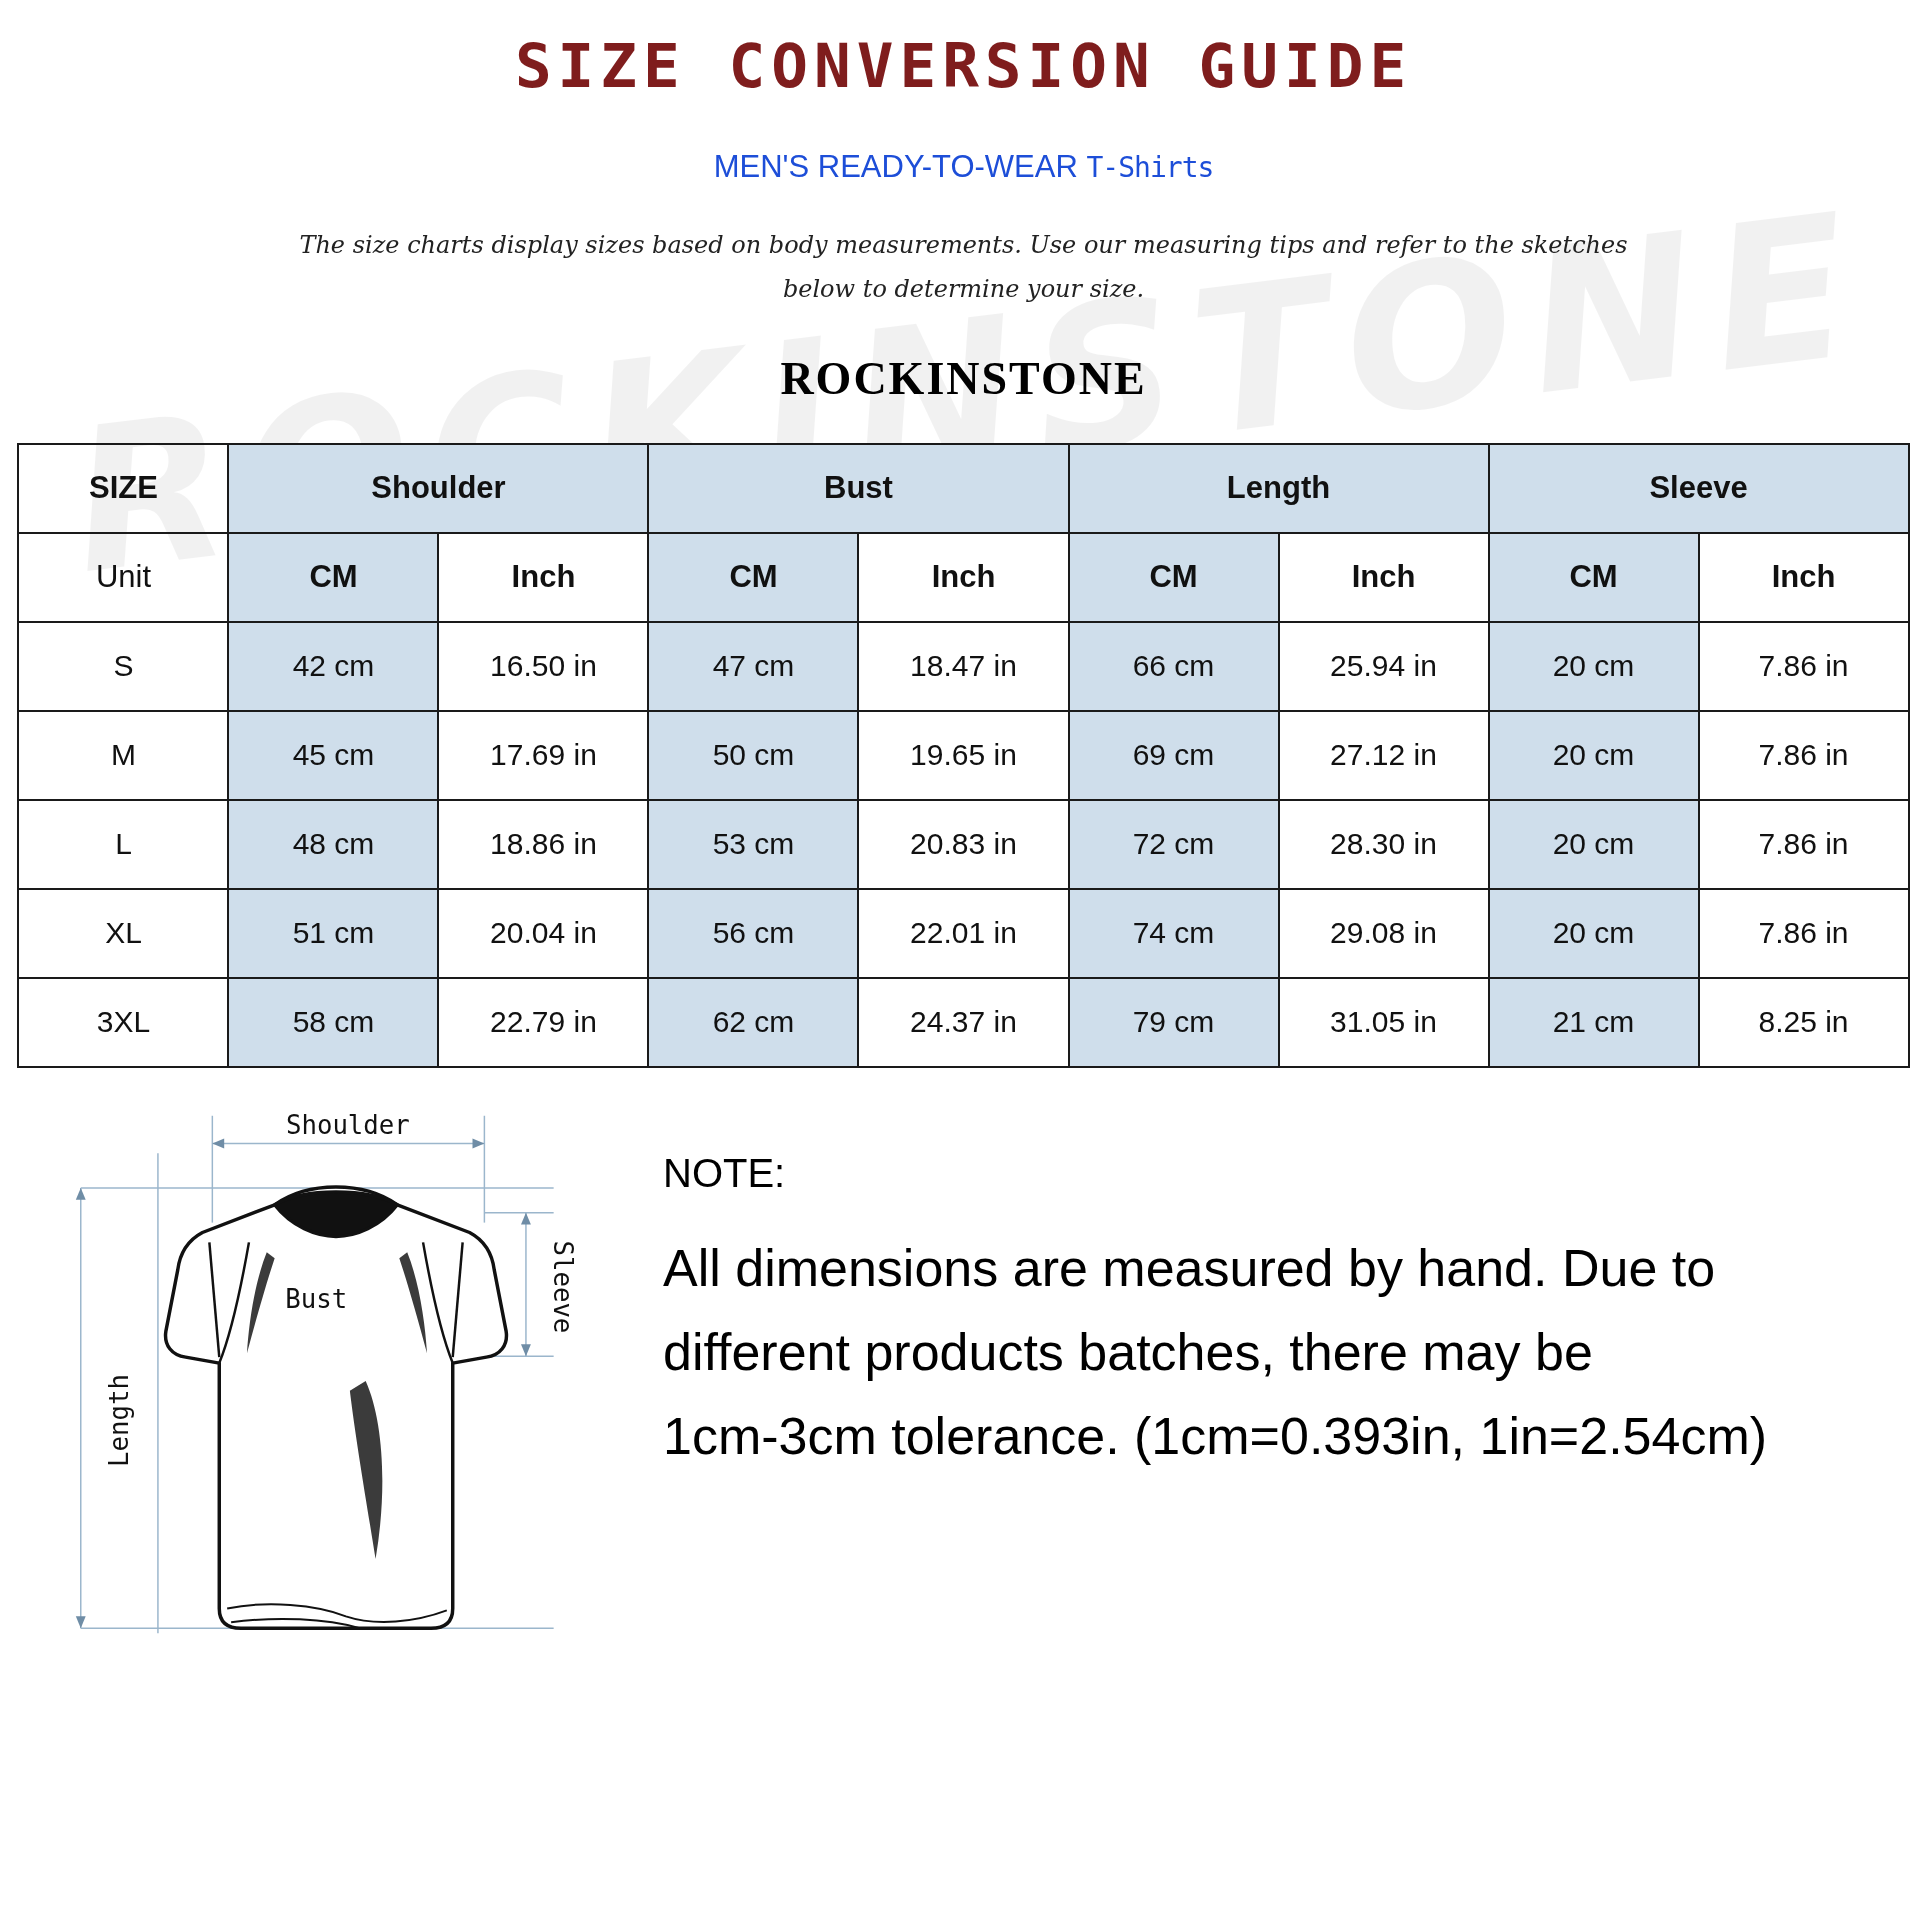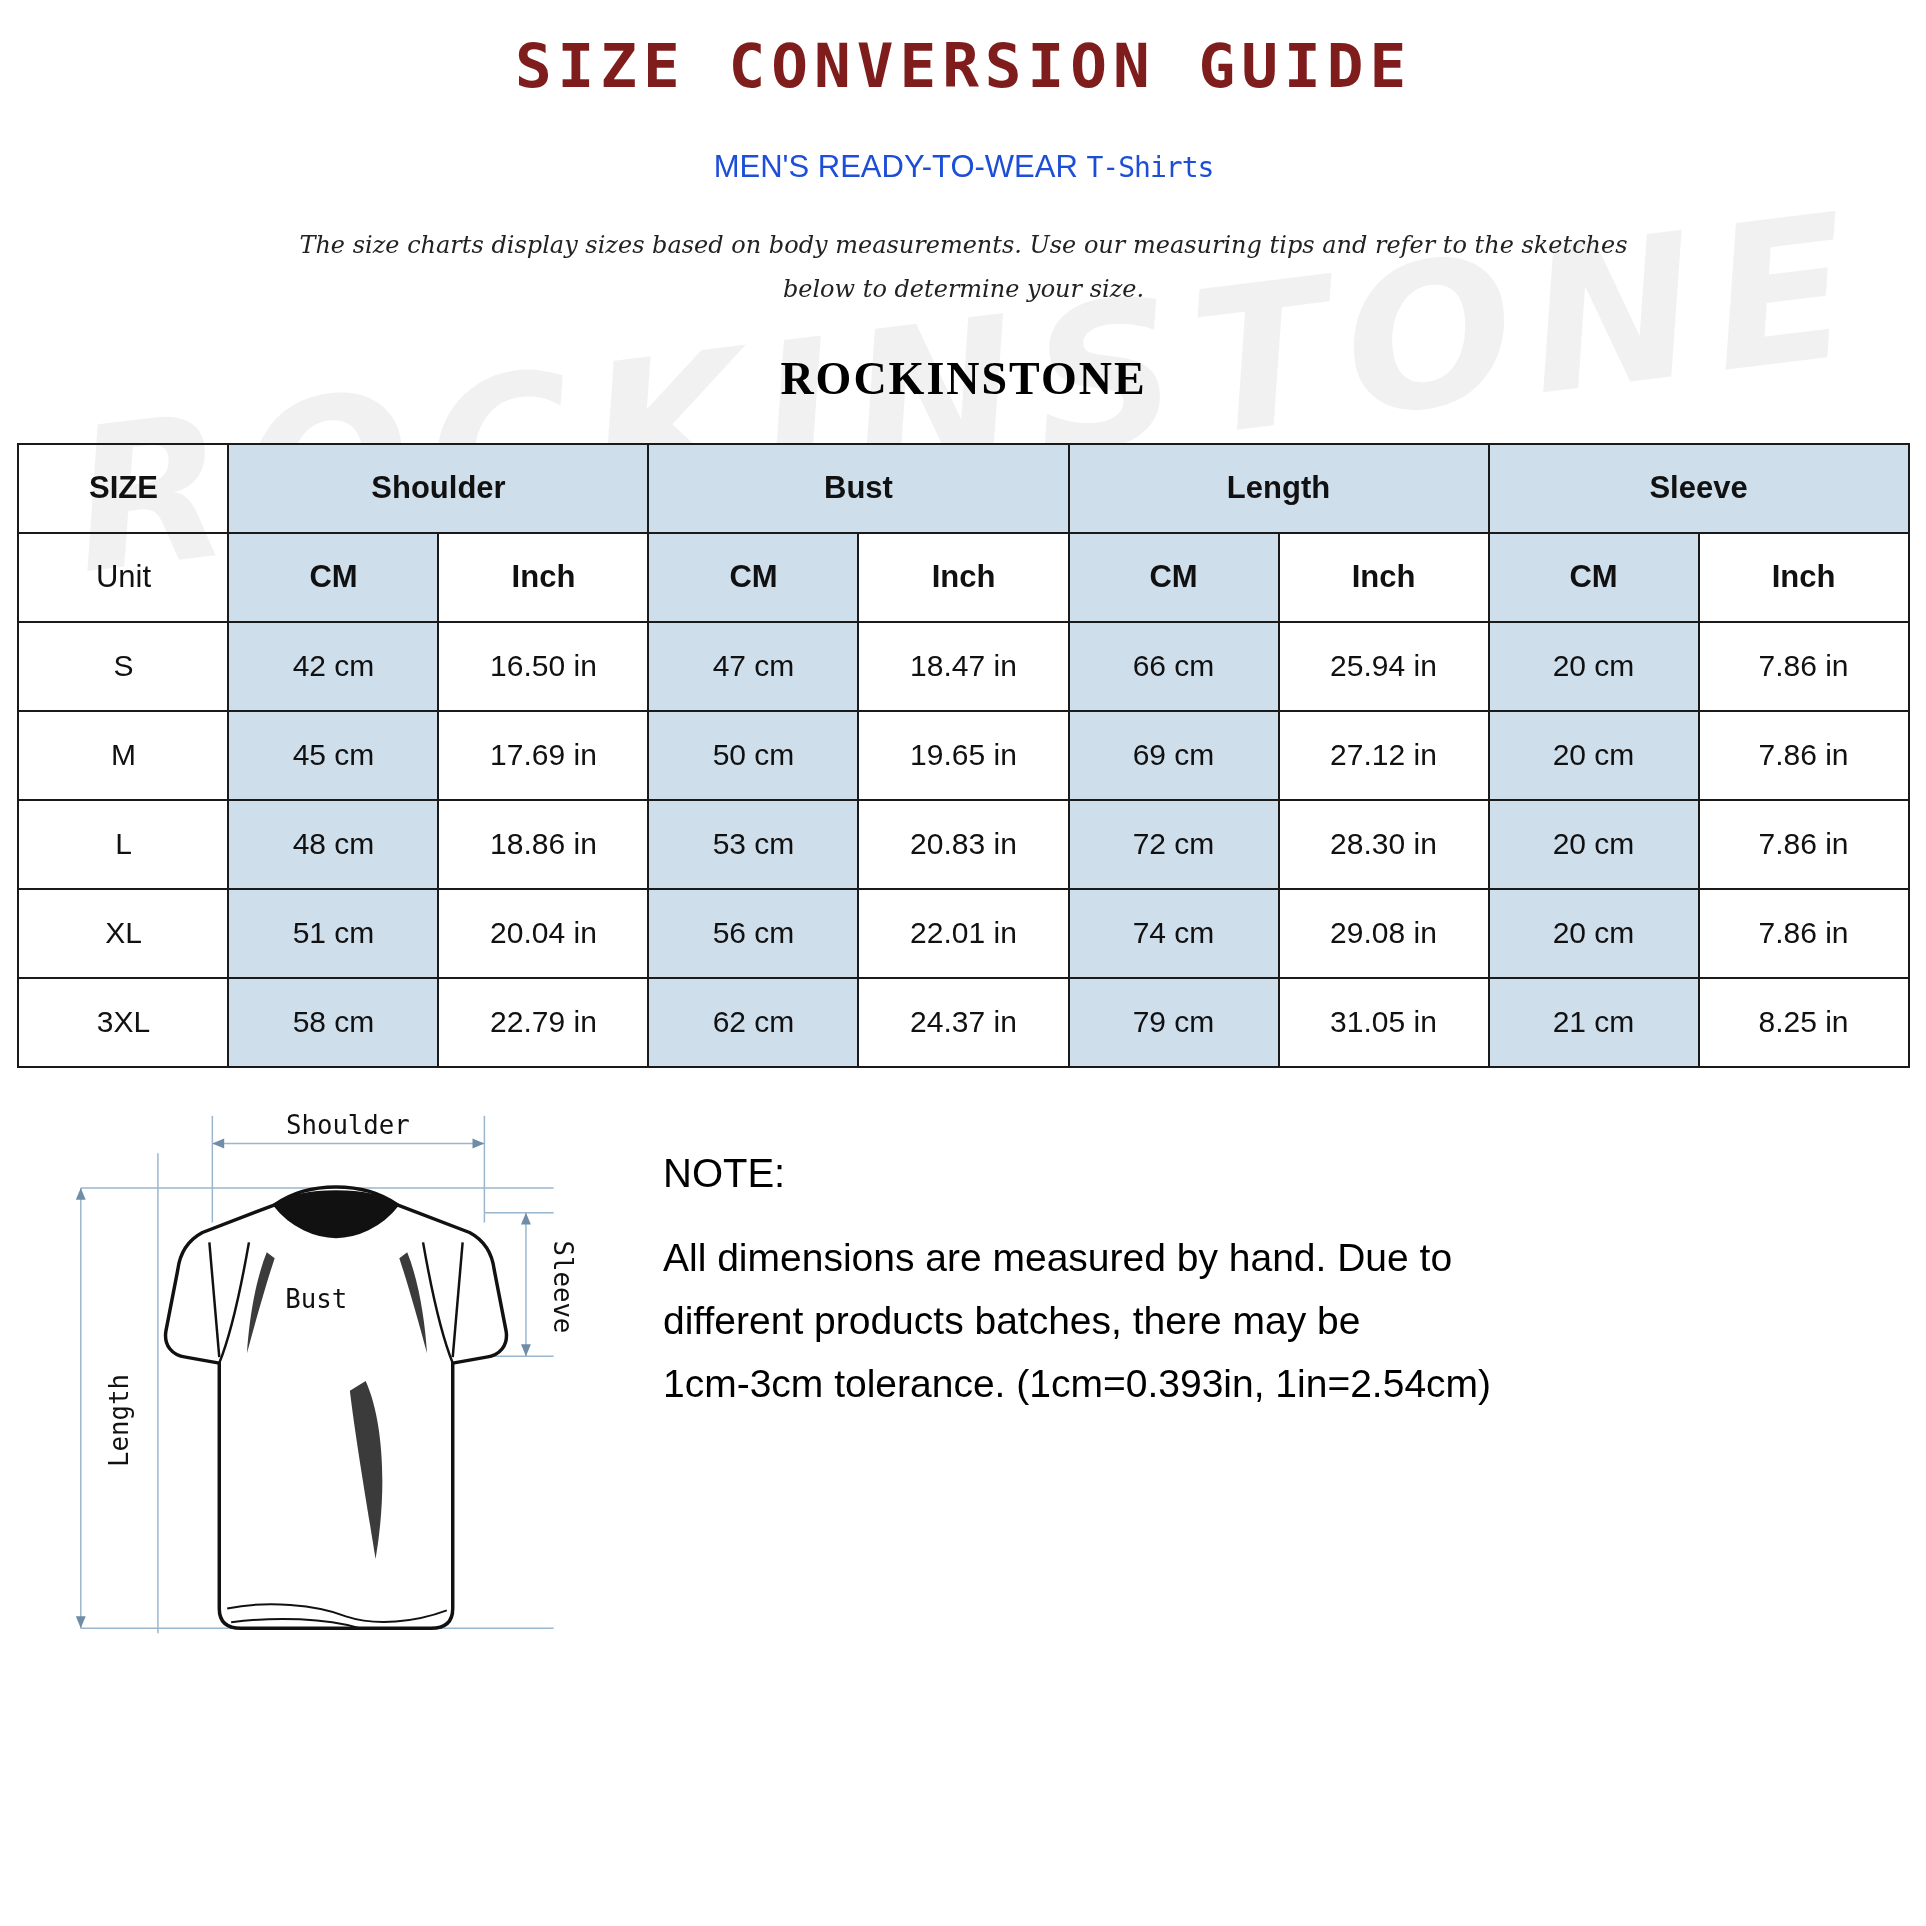--- a/index.html
+++ b/index.html
@@ -131,21 +131,21 @@
     padding-left: 10px;
     padding-top: 57px;
   }
   .note-title {
     font-size: 40px;
     font-weight: 400;
     color: #000;
     margin-bottom: 30px;
   }
   .note-body {
-    font-size: 39px;
+    font-size: 52px;
     line-height: 1.62;
     color: #000;
   }
   svg { display: block; }
 </style>
 </head>
 <body>
 
 <div class="page">
 

